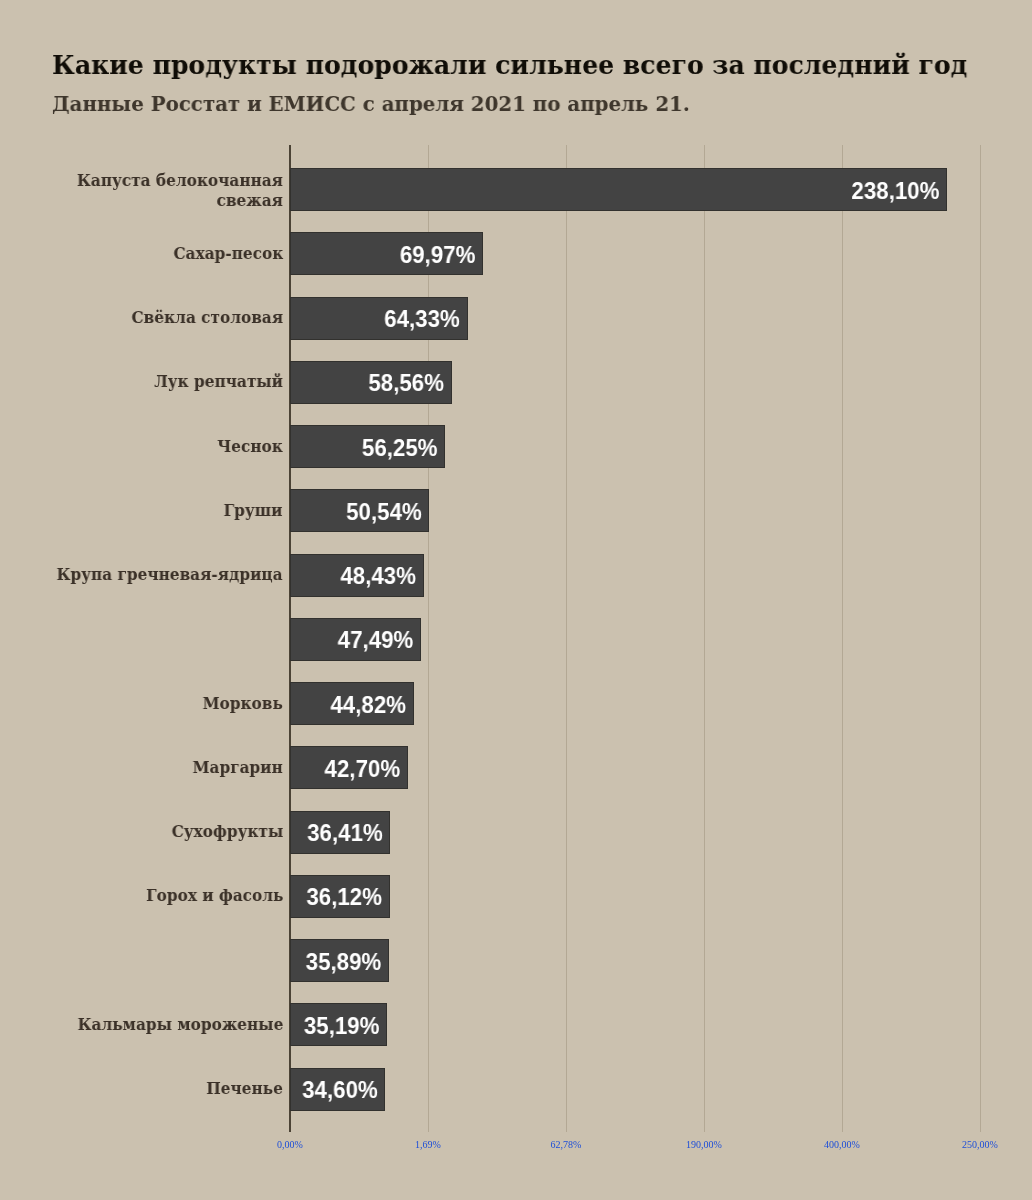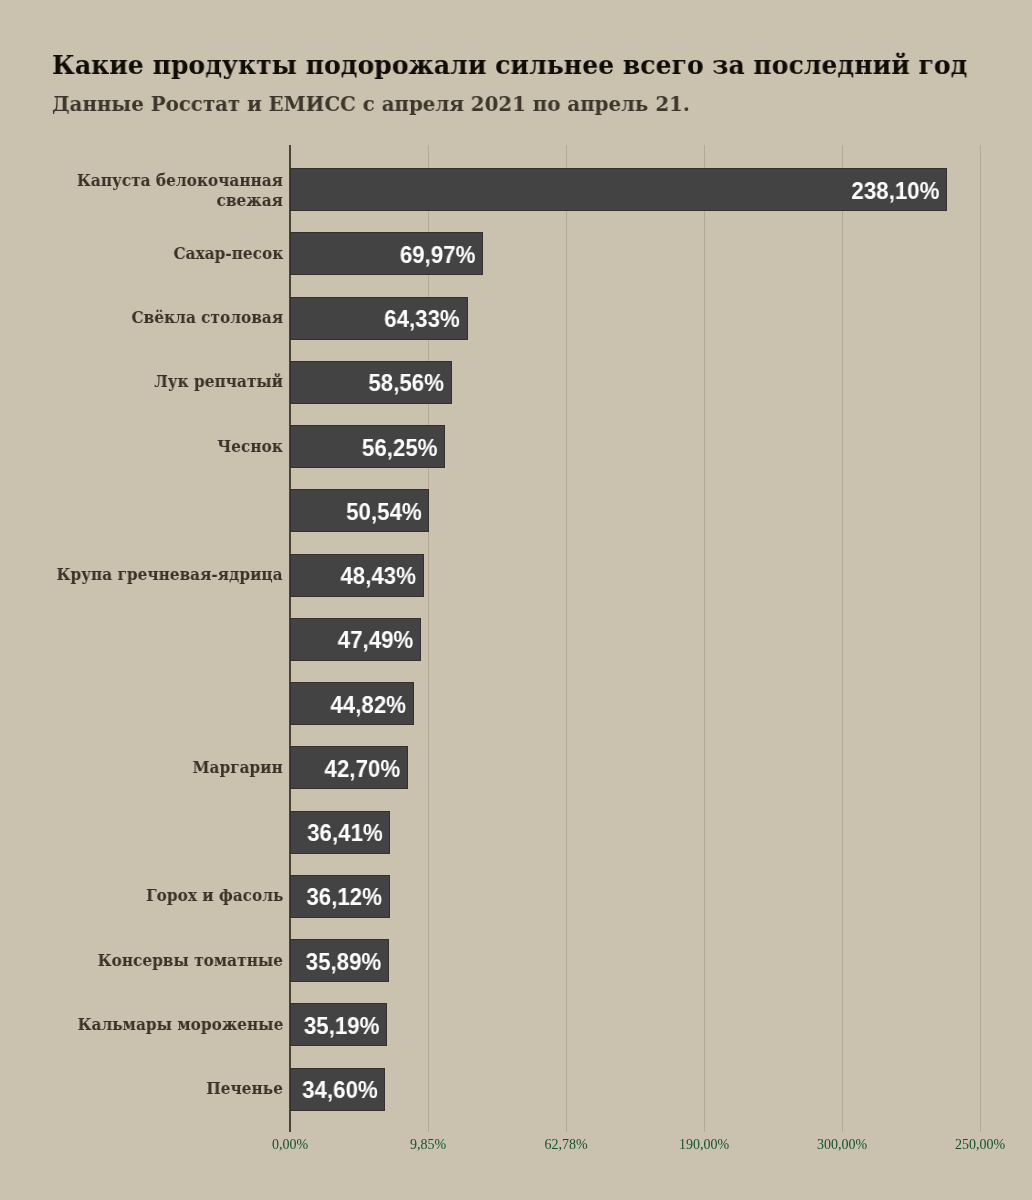--- a/index.html
+++ b/index.html
@@ -28,22 +28,22 @@
           transform:scaleX(0.945);transform-origin:100% 50%;
           -webkit-font-smoothing:antialiased;will-change:transform;}
   .clabel{position:absolute;left:17px;width:266px;height:64px;top:-10.7px;
           color:#3b3128;font-family:"DejaVu Serif",serif;font-weight:bold;
           font-size:16.8px;line-height:19.8px;text-align:right;display:flex;
           align-items:center;justify-content:flex-end;
           -webkit-font-smoothing:antialiased;}
   .clabel > span{display:block;transform:scaleX(0.913);transform-origin:100% 50%;
                  will-change:transform;}
   .clabel.two-line{top:-9.1px;}
-  .tlabel{position:absolute;top:1136.7px;width:160px;color:#14532d;
-          font-family:"Liberation Serif",serif;font-size:14px;line-height:16px;
+  .tlabel{position:absolute;top:1136.7px;width:160px;color:#1d4ed8;
+          font-family:"Liberation Serif",serif;font-size:10px;line-height:16px;
           white-space:nowrap;text-align:center;
           -webkit-font-smoothing:antialiased;will-change:transform;
           transform:translateZ(0);}
 </style>
 </head>
 <body>
 
 <div class="page">
 
   <div class="title">Какие продукты подорожали сильнее всего за последний год</div>
@@ -96,67 +96,73 @@
       <div class="bar" style="width: 155.75px;"></div>
       <div class="vlabel" style="width: 437.55px;">56,25%</div>
       <div class="clabel">
           <span>Чеснок</span>
         </div>
     </div>
 
     <div class="row" style="top:489.4px">
       <div class="bar" style="width: 139.99px;"></div>
       <div class="vlabel" style="width: 421.79px;">50,54%</div>
+      <div class="clabel">
+          <span>Груши</span>
+        </div>
     </div>
 
     <div class="row" style="top:553.6px">
       <div class="bar" style="width: 134.167px;"></div>
       <div class="vlabel" style="width: 415.967px;">48,43%</div>
       <div class="clabel">
           <span>Крупа гречневая-ядрица</span>
         </div>
     </div>
 
     <div class="row" style="top:617.9px">
       <div class="bar" style="width: 131.572px;"></div>
       <div class="vlabel" style="width: 413.372px;">47,49%</div>
     </div>
 
     <div class="row" style="top:682.1px">
       <div class="bar" style="width: 124.203px;"></div>
       <div class="vlabel" style="width: 406.003px;">44,82%</div>
+      <div class="clabel">
+          <span>Морковь</span>
+        </div>
     </div>
 
     <div class="row" style="top:746.4px">
       <div class="bar" style="width: 118.352px;"></div>
       <div class="vlabel" style="width: 400.152px;">42,70%</div>
       <div class="clabel">
           <span>Маргарин</span>
         </div>
     </div>
 
     <div class="row" style="top:810.6px">
       <div class="bar" style="width: 100.992px;"></div>
       <div class="vlabel" style="width: 382.792px;">36,41%</div>
+      <div class="clabel">
+          <span>Сухофрукты</span>
+        </div>
     </div>
 
     <div class="row" style="top:874.9px">
       <div class="bar" style="width: 100.191px;"></div>
       <div class="vlabel" style="width: 381.991px;">36,12%</div>
       <div class="clabel">
           <span>Горох и фасоль</span>
         </div>
     </div>
 
     <div class="row" style="top:939.1px">
       <div class="bar" style="width: 99.5564px;"></div>
       <div class="vlabel" style="width: 381.356px;">35,89%</div>
-      <div class="clabel">
-          <span>Консервы томатные</span>
-        </div>
     </div>
 
     <div class="row" style="top:1003.4px">
       <div class="bar" style="width: 97.6244px;"></div>
       <div class="vlabel" style="width: 379.424px;">35,19%</div>
       <div class="clabel">
           <span>Кальмары мороженые</span>
         </div>
     </div>
 
@@ -164,19 +170,19 @@
       <div class="bar" style="width: 95.996px;"></div>
       <div class="vlabel" style="width: 377.796px;">34,60%</div>
       <div class="clabel">
           <span>Печенье</span>
         </div>
     </div>
 
   </div>
 
   <div class="tlabel" style="left:210px">0,00%</div>
-  <div class="tlabel" style="left:348px">9,85%</div>
+  <div class="tlabel" style="left:348px">1,69%</div>
   <div class="tlabel" style="left:486px">62,78%</div>
   <div class="tlabel" style="left:624px">190,00%</div>
-  <div class="tlabel" style="left:762px">300,00%</div>
+  <div class="tlabel" style="left:762px">400,00%</div>
   <div class="tlabel" style="left:900px">250,00%</div>
 
 </div>
 
 </body></html>

